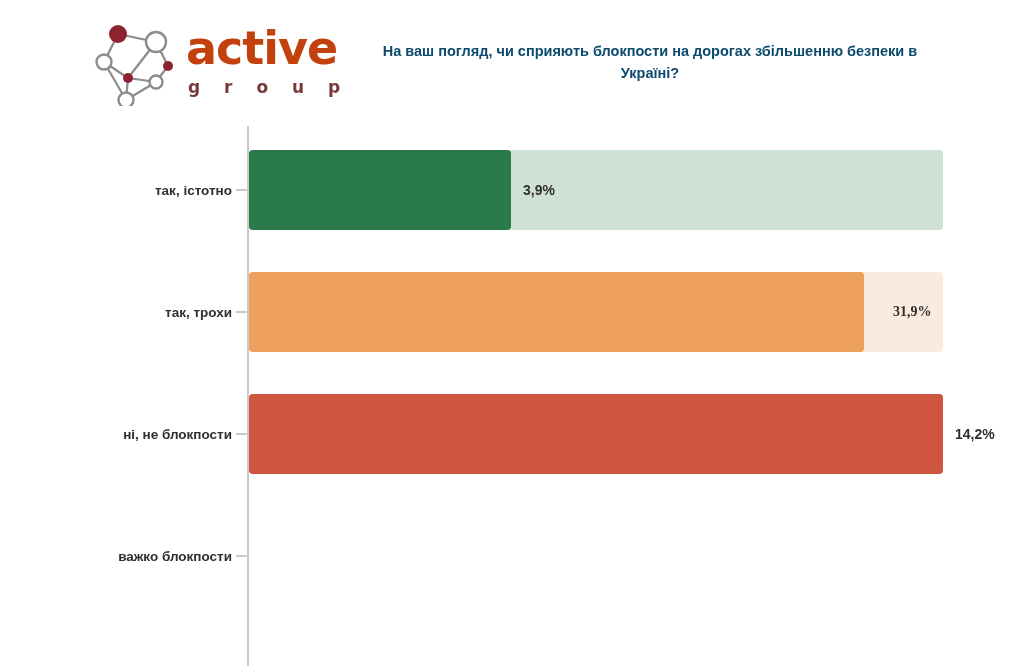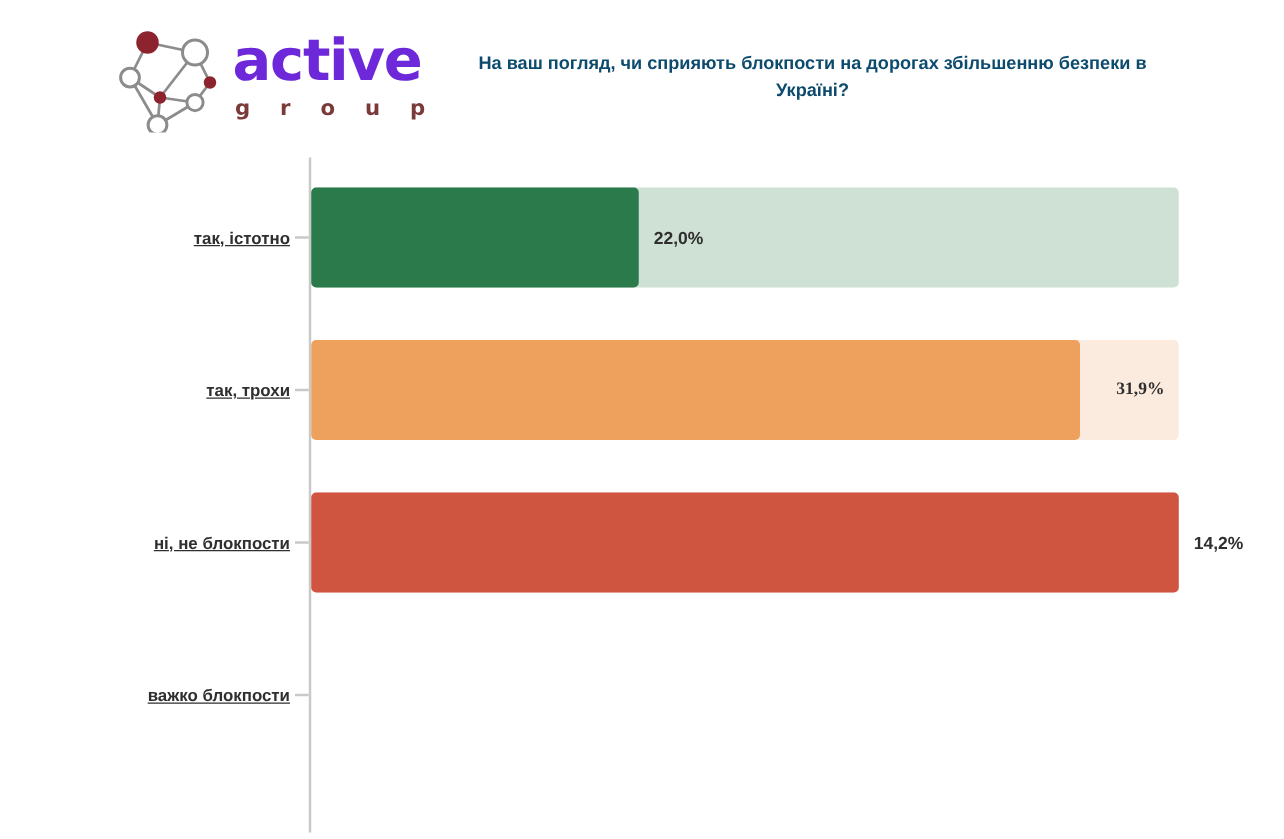--- a/index.html
+++ b/index.html
@@ -41,21 +41,21 @@
   .logo-text {
     position: absolute;
     left: 94px;
     top: 6px;
     width: 170px;
   }
   .logo-word {
     font-family: "DejaVu Sans", sans-serif;
     font-size: 46px;
     font-weight: bold;
-    color: #6d28d9;
+    color: #c2410c;
     letter-spacing: -1px;
     line-height: 48px;
   }
   .logo-sub {
     font-family: "DejaVu Sans", sans-serif;
     font-size: 17px;
     font-weight: bold;
     color: #7a3a3a;
     letter-spacing: 9px;
     line-height: 22px;
@@ -113,21 +113,20 @@
     top: 0;
     width: 232px;
     height: 96px;
     display: flex;
     align-items: center;
     justify-content: flex-end;
     text-align: right;
     font-size: 13.5px;
     font-weight: bold;
     color: #2f2f2f;
-    text-decoration: underline;
   }
   .tick {
     position: absolute;
     left: 236px;
     top: 47px;
     width: 11px;
     height: 2px;
     background: #c9c9c9;
   }
   .track {
@@ -196,21 +195,21 @@
 </div>
 
 <div class="chart">
   <div class="axis-line"></div>
   <div class="rows" id="rows">
       <div class="row" style="top: 22px;">
         <div class="row-label">так, істотно</div>
         <div class="tick"></div>
         <div class="track" style="background: rgb(207, 224, 212);">
           <div class="bar" style="width: 262px; background: rgb(43, 122, 75);"></div>
-          <div class="value" style="left: 274px;">22,0%</div>
+          <div class="value" style="left: 274px;">3,9%</div>
         </div>
       </div>
       <div class="row" style="top: 144px;">
         <div class="row-label">так, трохи</div>
         <div class="tick"></div>
         <div class="track" style="background: rgb(251, 234, 222);">
           <div class="bar" style="width: 615px; background: rgb(237, 161, 92);"></div>
           <div class="value" style="left: 644px; font-family: Liberation Serif, serif;">31,9%</div>
         </div>
       </div>

